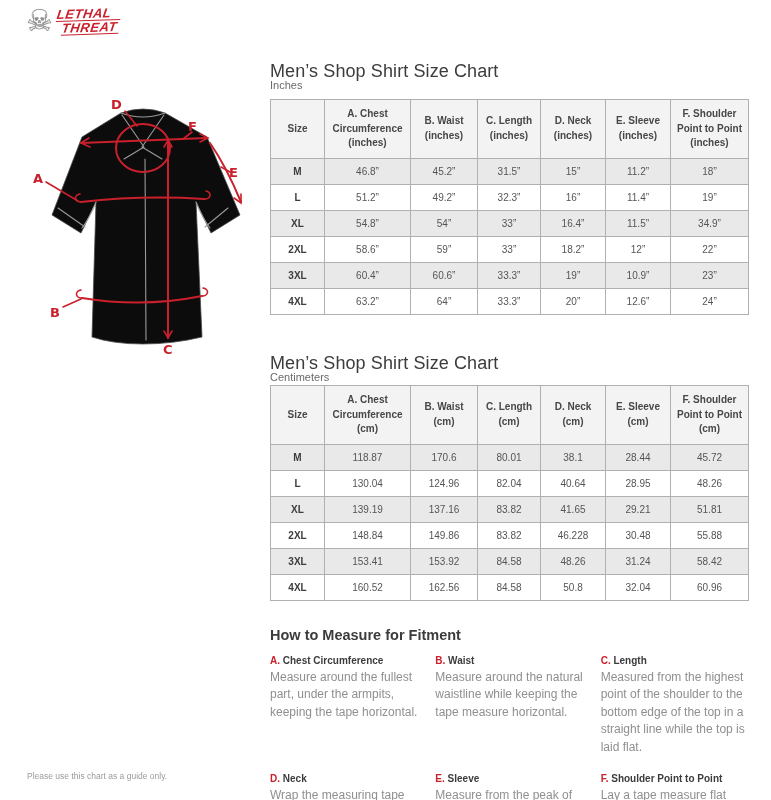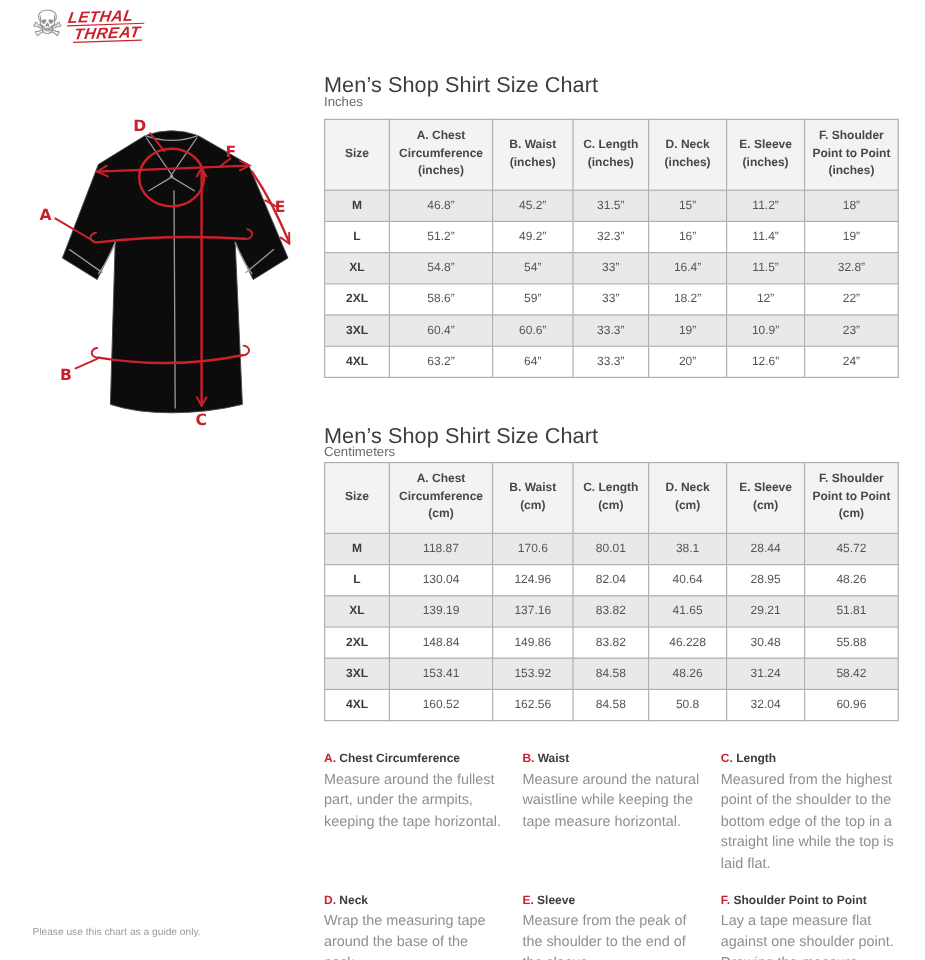--- a/index.html
+++ b/index.html
@@ -147,21 +147,21 @@
             <td>11.4”</td>
             <td>19”</td>
           </tr>
           <tr class="stripe">
             <td>XL</td>
             <td>54.8”</td>
             <td>54”</td>
             <td>33”</td>
             <td>16.4”</td>
             <td>11.5”</td>
-            <td>32.8”</td>
+            <td>34.9”</td>
           </tr>
           <tr>
             <td>2XL</td>
             <td>58.6”</td>
             <td>59”</td>
             <td>33”</td>
             <td>18.2”</td>
             <td>12”</td>
             <td>22”</td>
           </tr>
@@ -264,20 +264,21 @@
             <td>84.58</td>
             <td>50.8</td>
             <td>32.04</td>
             <td>60.96</td>
           </tr>
         </tbody>
       </table>
   </div>
 
   <div class="measure">
+    <div class="measure-title">How to Measure for Fitment</div>
     <div class="measure-grid">
         <div>
           <div class="mi-head"><span class="ltr">A. </span><span>Chest Circumference</span></div>
           <div class="mi-desc">Measure around the fullest part, under the armpits, keeping the tape horizontal.</div>
         </div>
         <div>
           <div class="mi-head"><span class="ltr">B. </span><span>Waist</span></div>
           <div class="mi-desc">Measure around the natural waistline while keeping the tape measure horizontal.</div>
         </div>
         <div>

